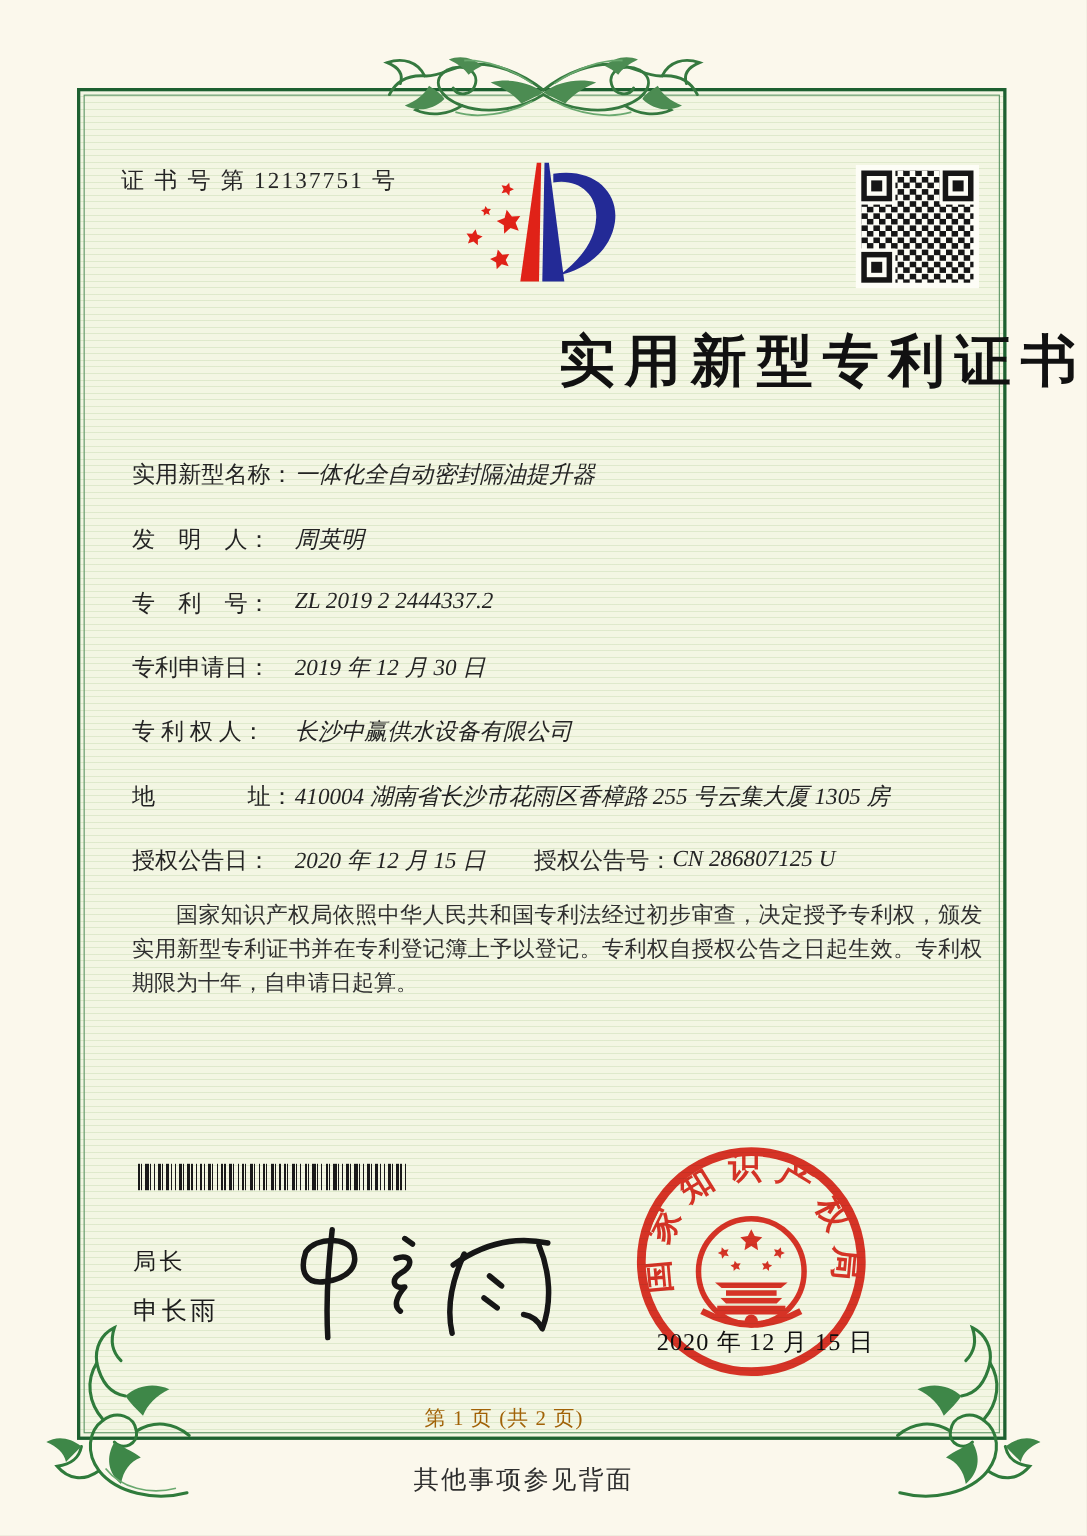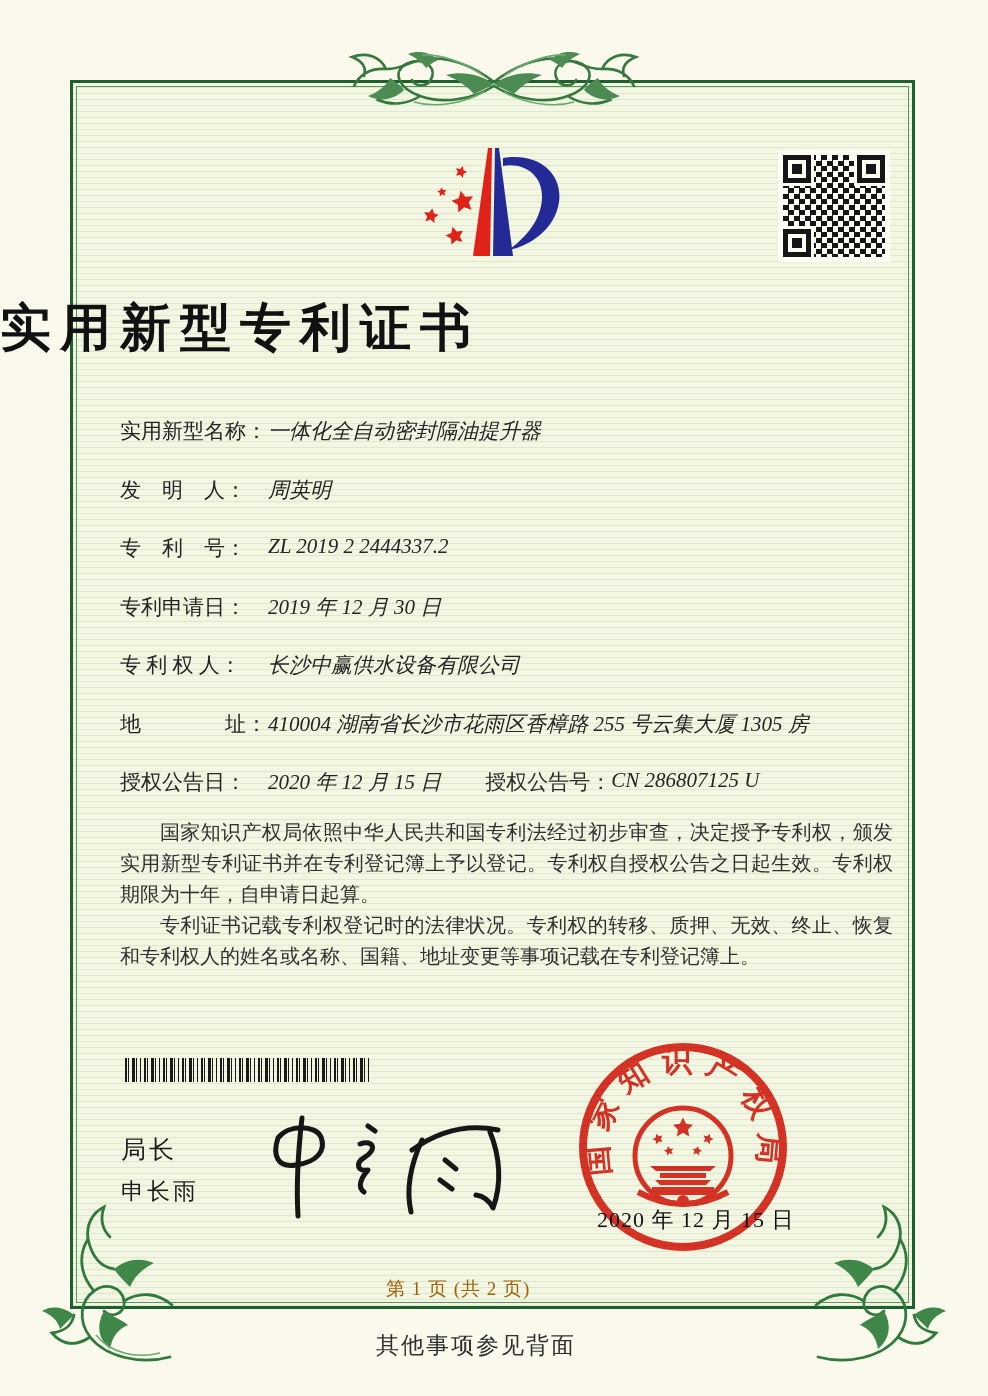--- a/index.html
+++ b/index.html
@@ -43,21 +43,21 @@
     box-shadow:0 0 0 3px #fdfdf6;
   }
   .finder::after {
     content:""; position:absolute; left:4px; top:4px; width:10px; height:10px;
     background:#161616;
   }
   .finder.tl { left:0; top:0; }
   .finder.tr { right:0; top:0; }
   .finder.bl { left:0; bottom:0; }
   .doc-title {
-    position:absolute; left:0; top:294px; width:988px; text-align:left;
+    position:absolute; left:0; top:294px; width:988px; text-align:right;
     font-size:51px; font-weight:bold; letter-spacing:9px; color:#111;
   }
   
   .fields { position:absolute; left:120px; top:417px; width:775px; }
   .frow { display:flex; align-items:flex-start; height:58.5px; font-size:21px; }
   .flabel { flex:0 0 148px; white-space:pre; color:#242424; }
   .fvalue { white-space:pre; color:#242424;font-style:italic; }
   .grant-no-label { margin-left:44px; white-space:pre; }
   
   .body-text {
@@ -69,21 +69,21 @@
   .barcode {
     position:absolute; left:125px; top:1058px; width:246px; height:24px;
     background-image:repeating-linear-gradient(90deg,
       #191919 0 2px, transparent 2px 3px,
       #191919 3px 4px, transparent 4px 7px,
       #191919 7px 10px, transparent 10px 11px,
       #191919 11px 12px, transparent 12px 15px,
       #191919 15px 16px, transparent 16px 19px);
   }
   
-  .signer-title { position:absolute; left:121px; top:1133px; font-size:25px; letter-spacing:3px; color:#1d1d1d; }
+  .signer-title { position:absolute; left:121px; top:1133px; font-size:21px; letter-spacing:3px; color:#1d1d1d; }
   .signer-name  { position:absolute; left:121px; top:1176px; font-size:23px; letter-spacing:3px; color:#1d1d1d; }
   .signature { position:absolute; left:262px; top:1112px; width:250px; height:110px; }
   
   .seal { position:absolute; left:576px; top:1040px; width:214px; height:214px;
           mix-blend-mode:multiply; opacity:.95; }
   .seal-date { position:absolute; left:597px; top:1205px; font-size:22px;
                letter-spacing:1px; color:#101010; white-space:pre; }
   
   .page-info { position:absolute; left:386px; top:1276px; font-size:19px; letter-spacing:1px; color:#a16207; }
   .back-note { position:absolute; left:376px; top:1330px; font-size:23px; letter-spacing:2px; color:#2e2e2e; }
@@ -148,20 +148,21 @@
       <path d="M48,134 C34,144 20,142 10,130 C24,128 30,122 32,112"></path>
       <path d="M82,98 C98,88 116,90 130,102"></path>
     </g>
     <g fill="#3e8748">
       <path d="M72,66 C84,56 98,54 112,60 C100,66 92,74 88,84 C82,78 76,72 72,66 Z"></path>
       <path d="M62,108 C54,122 56,136 68,146 C70,134 76,126 86,122 C78,116 68,112 62,108 Z"></path>
       <path d="M32,112 C22,104 10,102 0,108 C10,112 16,118 18,126 C24,120 28,116 32,112 Z"></path>
     </g>
   </svg>
 
+  <div class="cert-no">证 书 号 第 12137751 号</div>
 
   <svg class="logo" viewBox="0 0 152 130">
     <defs>
       <polygon id="star" points="0,-10 2.94,-4.05 9.51,-3.09 4.76,1.55 5.88,8.09 0,4.6 -5.88,8.09 -4.76,1.55 -9.51,-3.09 -2.94,-4.05"></polygon>
     </defs>
     <g fill="#e02218">
       <use href="#star" transform="translate(48,66) scale(1.15) rotate(-12)"></use>
       <use href="#star" transform="translate(46,36) scale(0.62) rotate(18)"></use>
       <use href="#star" transform="translate(27,56) scale(0.48) rotate(-8)"></use>
       <use href="#star" transform="translate(16,80) scale(0.78) rotate(10)"></use>
@@ -212,21 +213,20 @@
     <div class="frow">
       <span class="flabel">授权公告日：</span>
       <span class="fvalue">2020 年 12 月 15 日</span>
       <span class="grant-no-label">授权公告号：</span>
       <span class="fvalue">CN 286807125 U</span>
     </div>
   </div>
 
   <div class="body-text">
     <p>国家知识产权局依照中华人民共和国专利法经过初步审查，决定授予专利权，颁发实用新型专利证书并在专利登记簿上予以登记。专利权自授权公告之日起生效。专利权期限为十年，自申请日起算。</p>
-    <p>专利证书记载专利权登记时的法律状况。专利权的转移、质押、无效、终止、恢复和专利权人的姓名或名称、国籍、地址变更等事项记载在专利登记簿上。</p>
   </div>
 
   <div class="barcode"></div>
 
   <div class="signer-title">局长</div>
   <div class="signer-name">申长雨</div>
 
   <svg class="signature" viewBox="0 0 250 110">
     <g stroke="#161616" stroke-width="5" fill="none" stroke-linecap="round" stroke-linejoin="round">
       <path d="M40,6 C37,32 34,70 36,104"></path>

